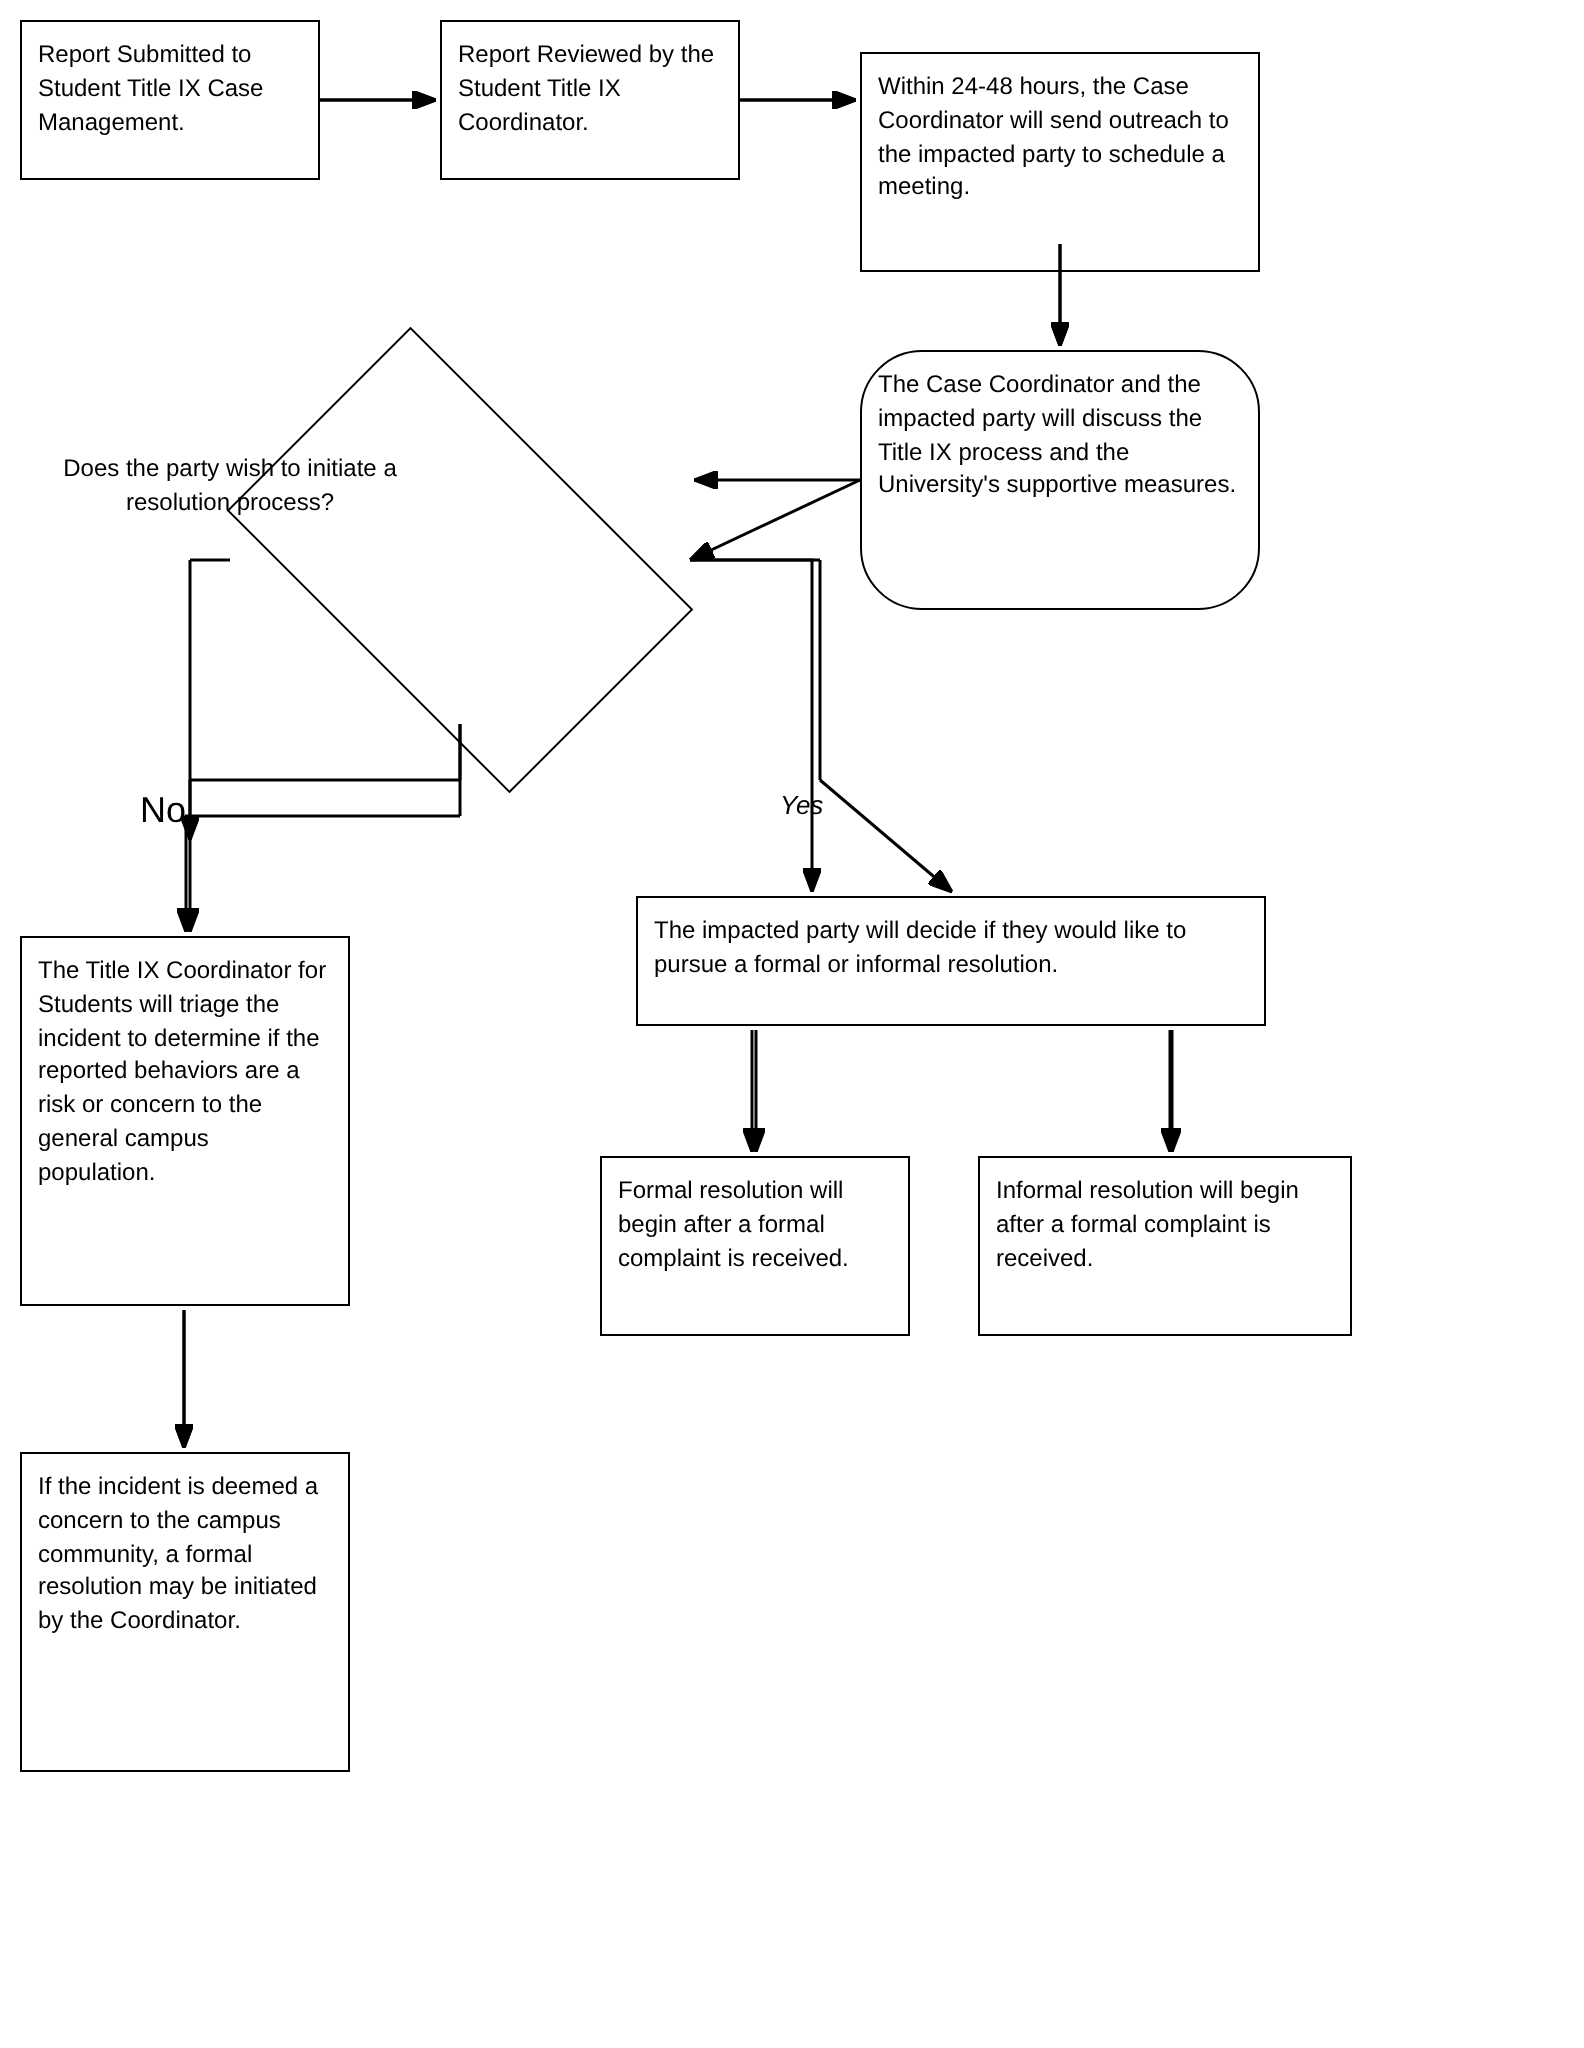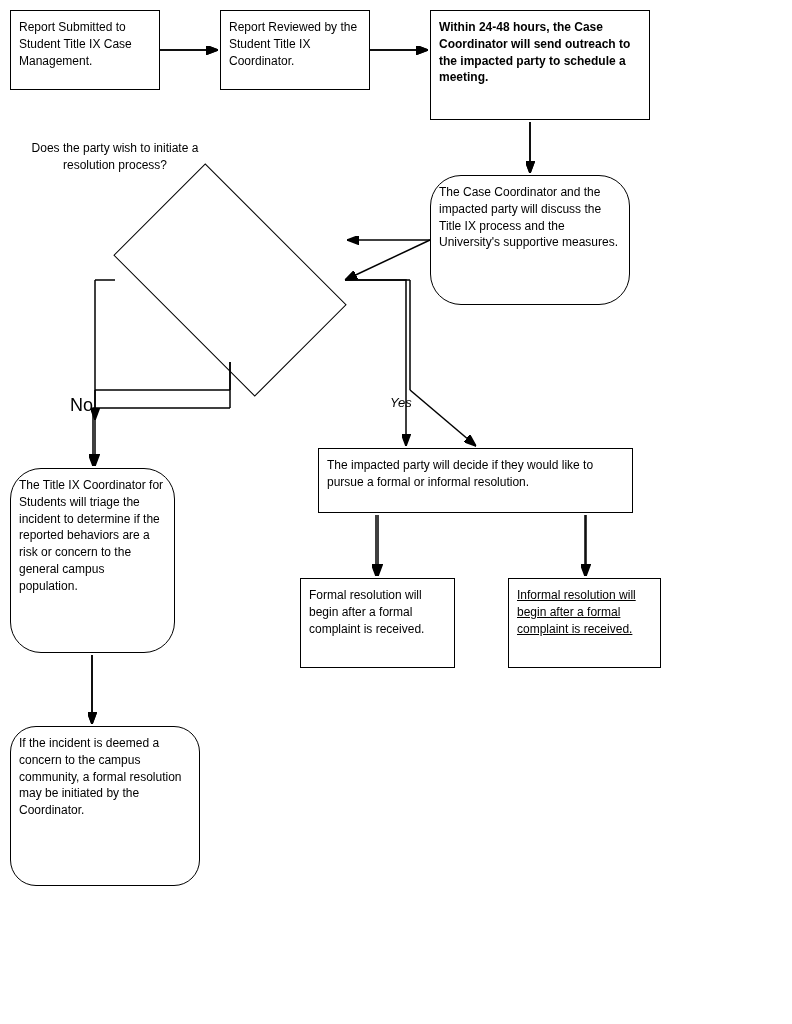--- a/index.html
+++ b/index.html
@@ -78,60 +78,60 @@
 <div class="flowchart">
 
   <div class="box" style="left:220px; top:10px; width:150px; min-height:80px;">
     <span>Report Reviewed by the Student Title IX Coordinator.</span>
   </div>
 
   <div class="box" style="left:10px; top:10px; width:150px; min-height:80px;">
     <span>Report Submitted to Student Title IX Case Management.</span>
   </div>
 
-  <div class="box" style="left:430px; top:10px; width:220px; min-height:110px;font-weight:bold;">
+  <div class="box" style="left:430px; top:26px; width:200px; min-height:110px;">
     <span>Within 24-48 hours, the Case Coordinator will send outreach to the impacted party to schedule a meeting.</span>
   </div>
 
   <div class="box" style="left:430px; top:175px; width:200px; min-height:130px;border-radius:31px;">
     <span>The Case Coordinator and the impacted party will discuss the Title IX process and the University's supportive measures.</span>
   </div>
 
   <div class="diamond-wrapper" style="left:115px; top:200px; width:230px; height:160px;">
     <div class="diamond" style="position:absolute; left:15px; top:15px; width:200px; height:130px; transform:rotate(45deg); transform-origin:center center;"></div>
-    <div class="diamond-text" style="position:absolute; left:0; top:0; width:230px; height:160px; display:flex; align-items:flex-start; justify-content:center; padding:20px; text-align:center;">
+    <div class="diamond-text" style="position:absolute; left:0; top:0; width:230px; height:160px; display:flex; align-items:flex-end; justify-content:center; padding:20px; text-align:center;">
       <span>Does the party wish to initiate a resolution process?</span>
     </div>
   </div>
 
   <div style="position:absolute; left:70px; top:395px; font-size:18px; font-weight:normal;">
     <span>No</span>
   </div>
 
   <div style="position:absolute; left:390px; top:395px; font-size:13px; font-weight:normal;font-style:italic;">
     <span>Yes</span>
   </div>
 
-  <div class="box" style="left:10px; top:468px; width:165px; min-height:185px;border-radius:31px;">
+  <div class="box" style="left:10px; top:468px; width:165px; min-height:185px;">
     <span>The Title IX Coordinator for Students will triage the incident to determine if the reported behaviors are a risk or concern to the general campus population.</span>
   </div>
 
   <div class="box" style="left:300px; top:578px; width:155px; min-height:90px;">
     <span>Formal resolution will begin after a formal complaint is received.</span>
   </div>
 
   <div class="box" style="left:318px; top:448px; width:315px; min-height:65px;">
     <span>The impacted party will decide if they would like to pursue a formal or informal resolution.</span>
   </div>
 
-  <div class="box" style="left:508px; top:578px; width:153px; min-height:90px;text-decoration:underline;">
+  <div class="box" style="left:489px; top:578px; width:187px; min-height:90px;">
     <span>Informal resolution will begin after a formal complaint is received.</span>
   </div>
 
-  <div class="box" style="left:10px; top:726px; width:190px; min-height:160px;border-radius:26px;">
+  <div class="box" style="left:10px; top:726px; width:165px; min-height:160px;">
     <span>If the incident is deemed a concern to the campus community, a formal resolution may be initiated by the Coordinator.</span>
   </div>
 
   <svg class="arrows-svg">
     <defs>
       <marker id="arrowhead" markerWidth="8" markerHeight="6" refX="8" refY="3" orient="auto">
         <polygon points="0 0, 8 3, 0 6" fill="#000"></polygon>
       </marker>
     </defs>
 

